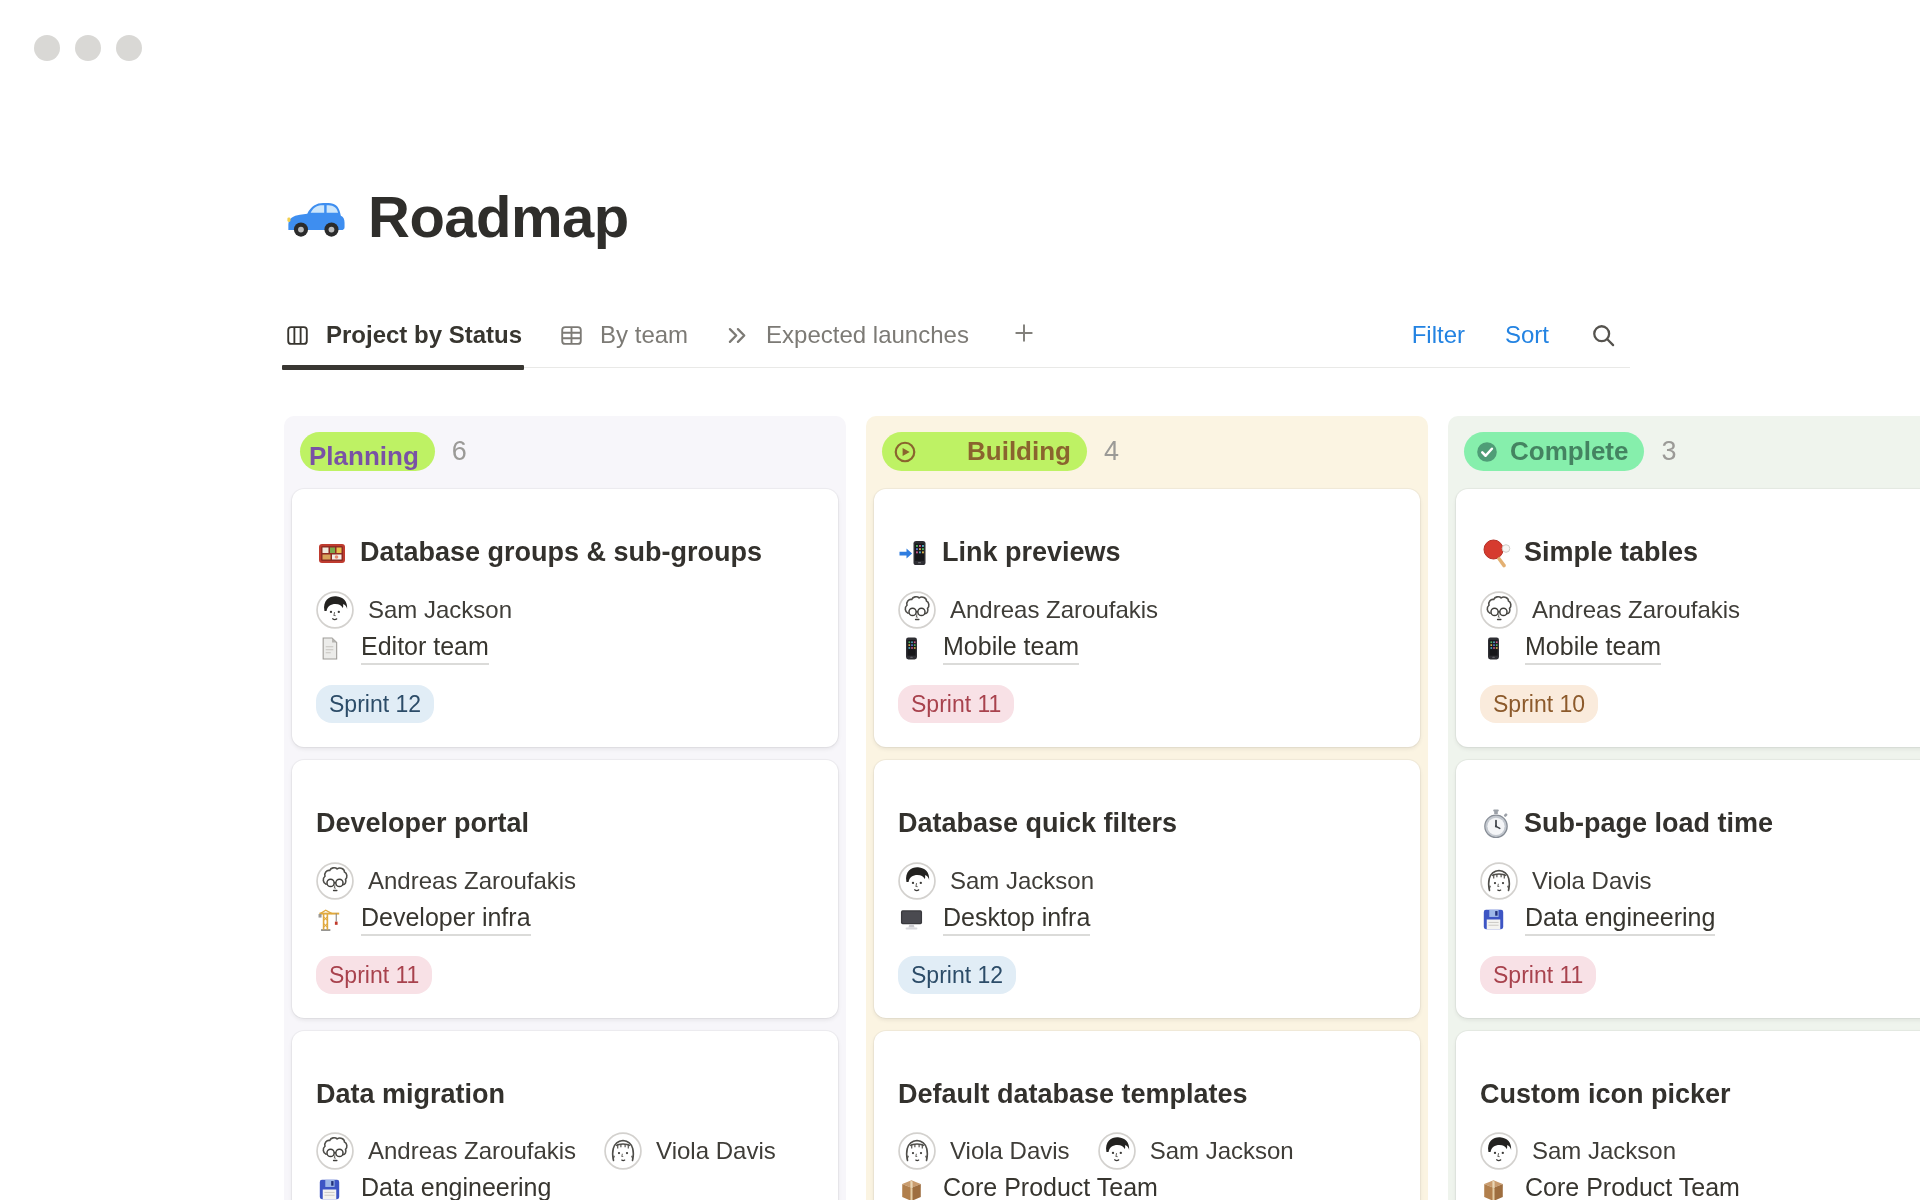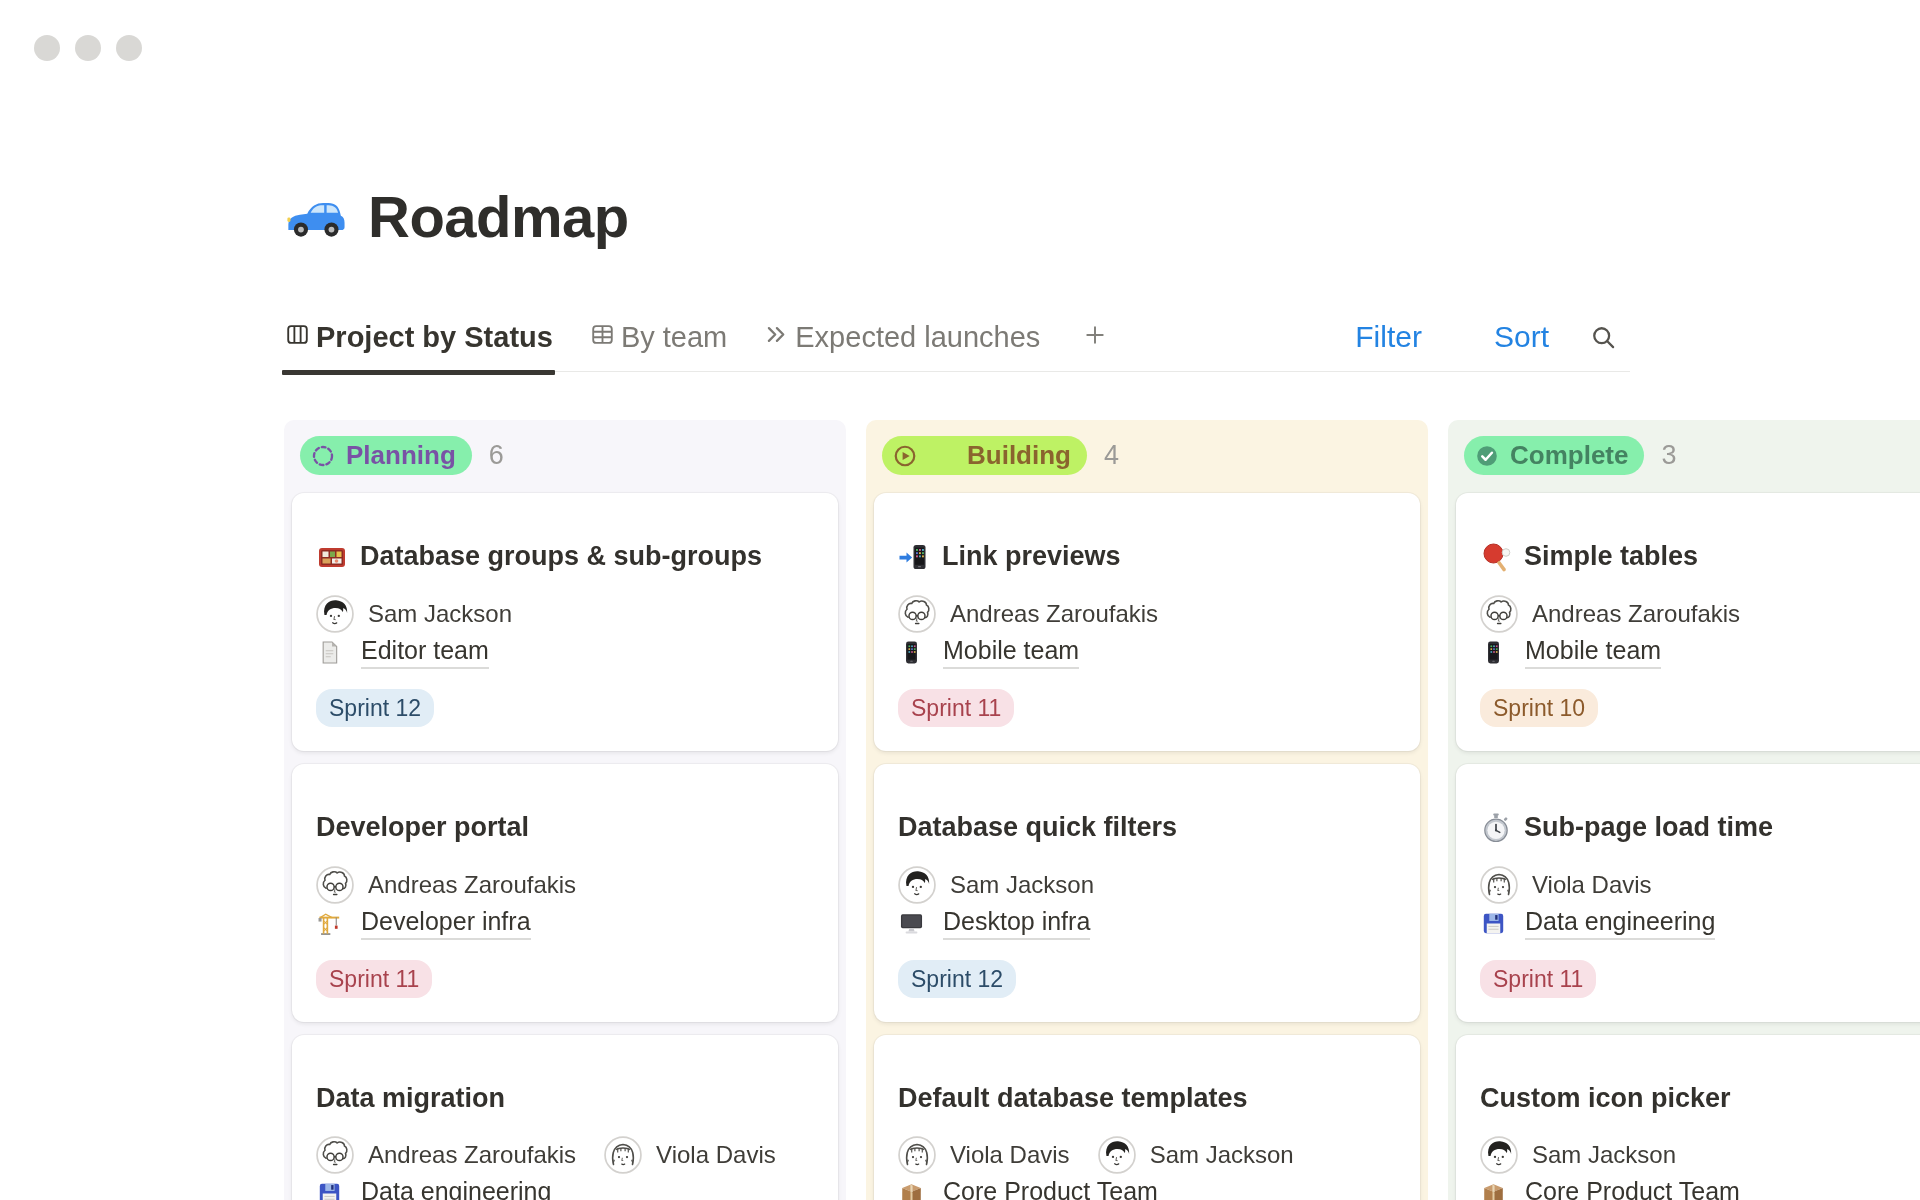--- a/index.html
+++ b/index.html
@@ -9,43 +9,43 @@
   .dot { width:26px; height:26px; border-radius:50%; background:#D9D8D5; }
 
   .content { position:absolute; left:284px; top:0; }
 
   .title-row { margin-top:183px; display:flex; align-items:center; gap:22px; }
   .title-icon { width:62px; height:62px; flex:0 0 auto; }
   .page-title { font-size:58px; font-weight:700; letter-spacing:-0.5px; color:#2F2E2B; }
 
   .tabbar { margin-top:70px; width:1346px; display:flex; align-items:center;
     border-bottom:1px solid #E9E9E7; padding-bottom:17px; position:relative; }
-  .tab { display:flex; gap:5px; margin-right:36px;
-    font-size:29px; font-weight:500; color:#7C7A75; position:relative; cursor:pointer; }
+  .tab { display:flex; align-items:center; gap:15px; margin-right:36px;
+    font-size:24px; font-weight:500; color:#7C7A75; position:relative; cursor:pointer; }
   .tab svg { width:27px; height:27px; }
   .tab.active { color:#37352F; font-weight:600; }
   .tab.active::after { content:""; position:absolute; left:-2px; right:-2px; bottom:-21px;
     height:5px; background:#393732; border-radius:1px; }
   .add-view { margin-left:6px; cursor:pointer; }
   .add-view svg { width:26px; height:26px; }
   .toolbar-right { margin-left:auto; display:flex; align-items:center; gap:40px; padding-right:12px; }
-  .toolbar-link { font-size:30px; font-weight:500; color:#2383E2; cursor:pointer;margin-left:32px; }
+  .toolbar-link { font-size:24px; font-weight:500; color:#2383E2; cursor:pointer; }
   .search-btn svg { width:29px; height:29px; display:block; }
 
   .board { margin-top:48px; display:flex; gap:20px; width:max-content; align-items:flex-start; }
   .column { width:562px; flex:0 0 auto; border-radius:10px; padding:8px; }
   .column[data-tone="planning"] { background:#F7F6FA; }
   .column[data-tone="building"] { background:#FBF4E2; }
   .column[data-tone="complete"] { background:#EFF4ED; }
 
   .col-header { display:flex; align-items:center; gap:17px; padding:8px 6px 18px 8px; }
   .pill { display:inline-flex; align-items:center; gap:9px; height:39px;
     padding:0 16px 0 9px; border-radius:20px; font-size:26px; font-weight:600; cursor:pointer; }
   .pill svg { width:28px; height:28px; }
-  .column[data-tone="planning"] .pill { background:#86efac; color:#7952A5; }
+  .column[data-tone="planning"] .pill { background:#bef264; color:#7952A5;flex-direction:column; }
   .column[data-tone="building"] .pill { background:#bef264; color:#8A642E;gap:48px; }
   .column[data-tone="complete"] .pill { background:#86efac; color:#448361; }
   .count { font-size:27px; color:#9B9A97; }
 
   .card { background:#fff; border-radius:12px; padding:23px 24px 24px;
     box-shadow:0 0 0 1px rgba(15,15,15,0.04), 0 2px 4px rgba(15,15,15,0.08);
     margin-bottom:13px; cursor:pointer; }
   .card-title { display:flex; align-items:center; gap:12px; font-size:27px;
     font-weight:600; color:#33312D; line-height:1.25;margin-top:24px; }
   .card-emoji { width:32px; height:32px; flex:0 0 auto; }

